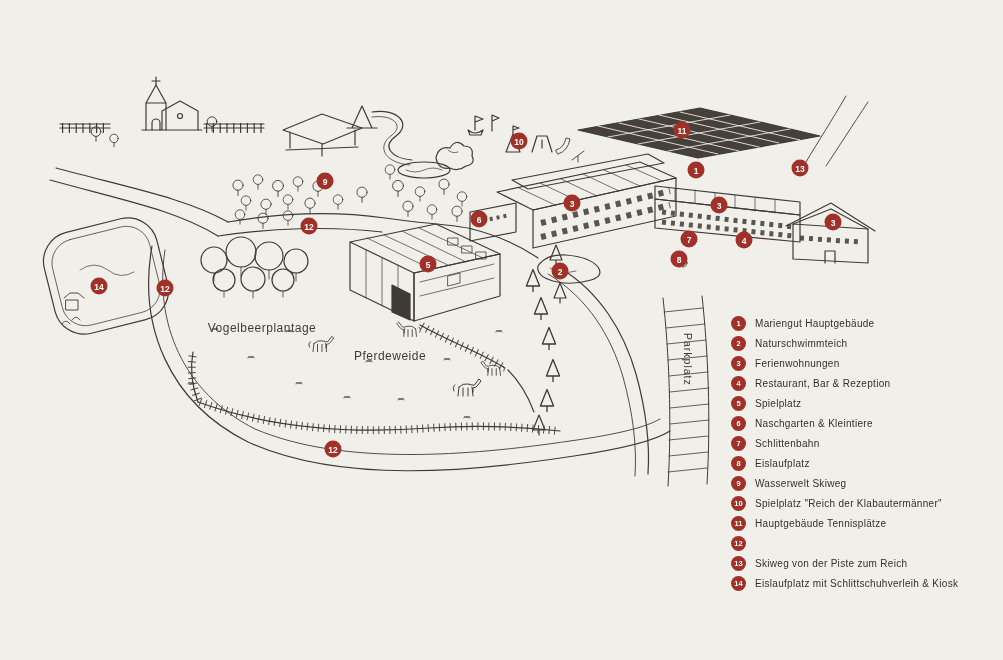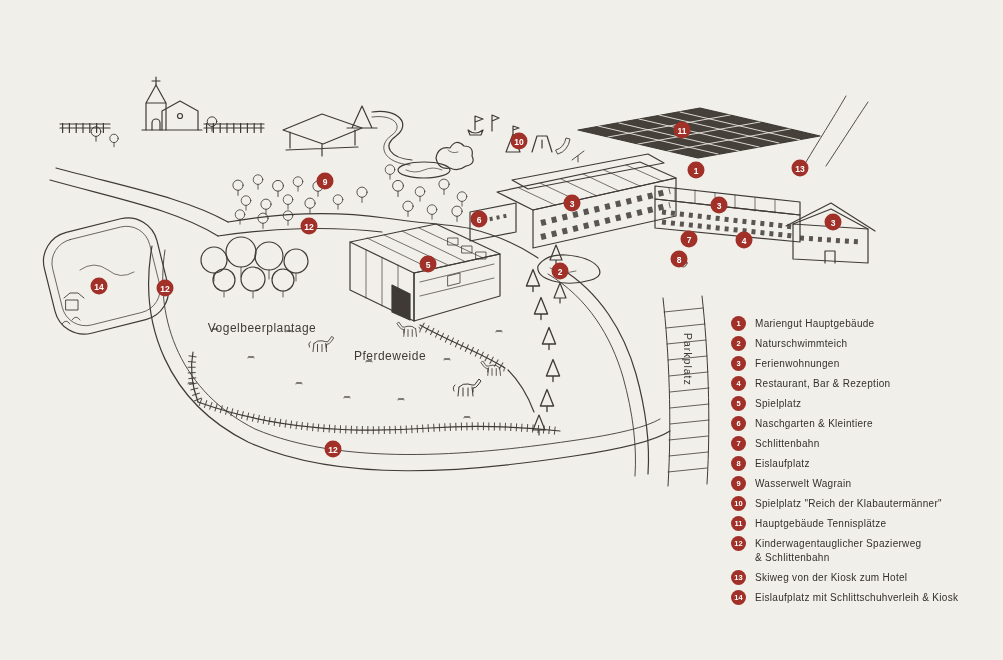--- a/index.html
+++ b/index.html
@@ -308,38 +308,36 @@
       <div class="legend-row">
         <span class="badge">7</span>
         <span class="legend-label">Schlittenbahn</span>
       </div>
       <div class="legend-row">
         <span class="badge">8</span>
         <span class="legend-label">Eislaufplatz</span>
       </div>
       <div class="legend-row">
         <span class="badge">9</span>
-        <span class="legend-label">Wasserwelt Wagrain</span>
+        <span class="legend-label">Wasserwelt Skiweg</span>
       </div>
       <div class="legend-row">
         <span class="badge">10</span>
         <span class="legend-label">Spielplatz "Reich der Klabautermänner"</span>
       </div>
       <div class="legend-row">
         <span class="badge">11</span>
         <span class="legend-label">Hauptgebäude Tennisplätze</span>
       </div>
       <div class="legend-row">
         <span class="badge">12</span>
-        <span class="legend-label">Kinderwagentauglicher Spazierweg
-&amp; Schlittenbahn</span>
       </div>
       <div class="legend-row">
         <span class="badge">13</span>
-        <span class="legend-label">Skiweg von der Kiosk zum Hotel</span>
+        <span class="legend-label">Skiweg von der Piste zum Reich</span>
       </div>
       <div class="legend-row">
         <span class="badge">14</span>
         <span class="legend-label">Eislaufplatz mit Schlittschuhverleih &amp; Kiosk</span>
       </div>
     </div>
 
 </div>
 
 </body></html>

